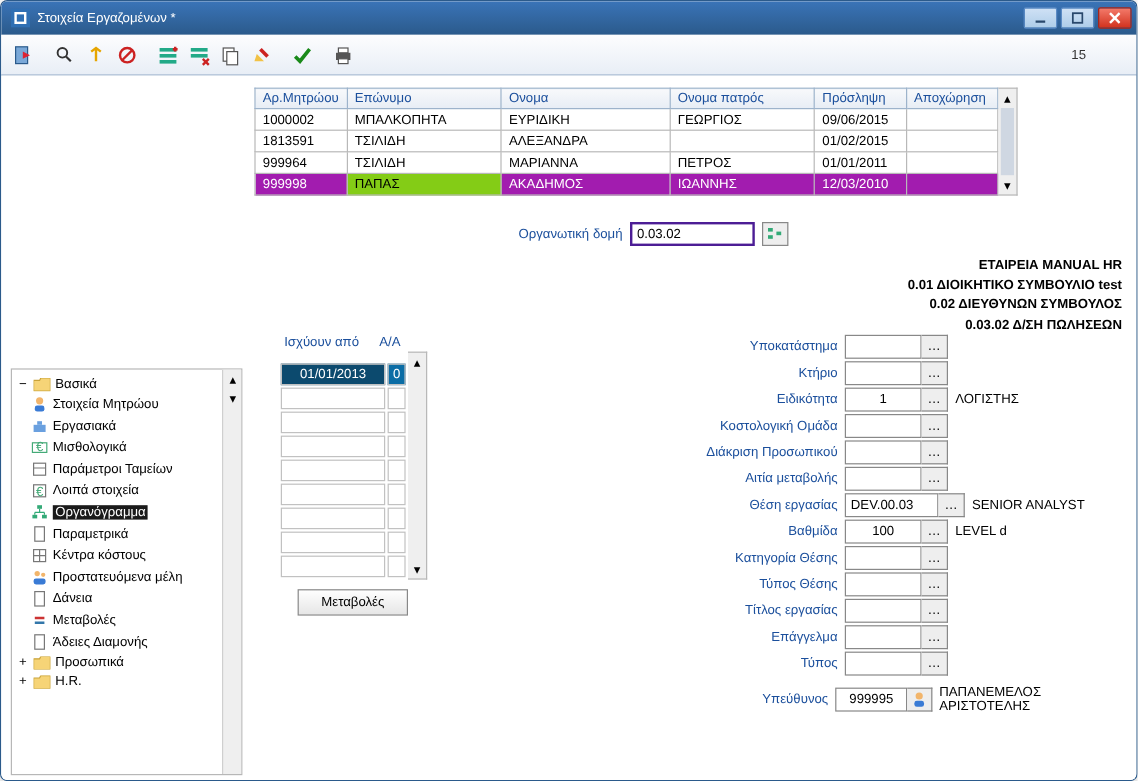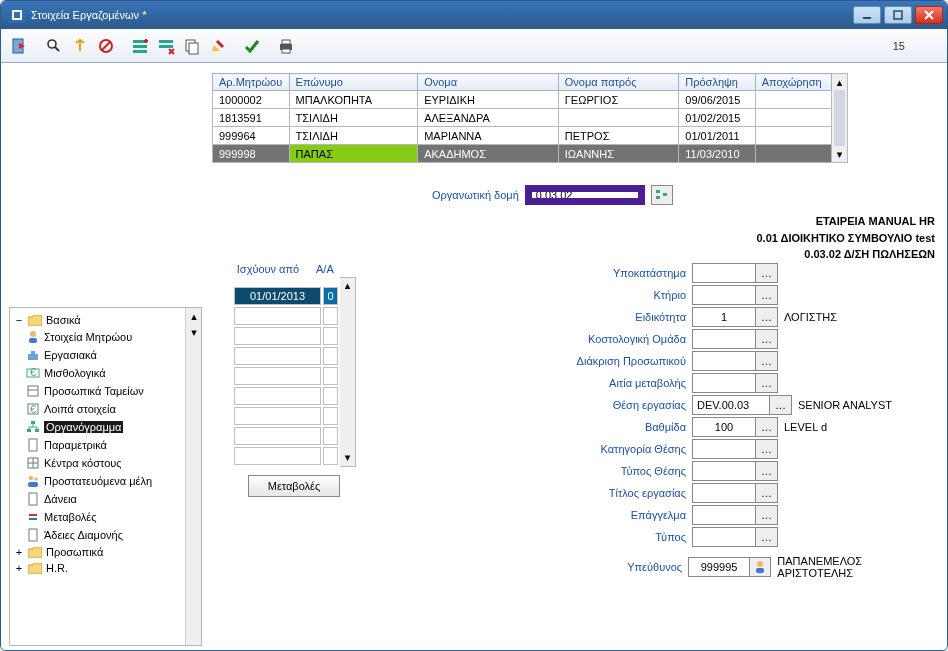--- a/index.html
+++ b/index.html
@@ -43,35 +43,35 @@
   .tree-item { display:flex; align-items:center; gap:4px; padding:2px 2px; white-space:nowrap;}
   .tree-item.lvl1 { padding-left: 14px; }
   .tree-item .caret { width:10px; text-align:center;}
   .folder-icon { width:14px; height:11px; }
   .small-icon { width:14px; height:14px;}
   .tree-item.selected span.label { background:#1a1a1a; color:#fff; padding:0 2px;}
   .right-pane { flex:1; padding: 10px 12px 6px 6px; overflow:auto; }
   .grid { border-collapse: collapse; width: 620px; }
   .grid th { background: linear-gradient(#f8f9fb,#e7edf5); color:#1b4f9c; font-weight:normal; border:1px solid #9db3cb; padding:2px 6px; text-align:left;}
   .grid td { border:1px solid #b8b8b8; padding:2px 6px; height:18px; }
-  .grid tr.selected td { background:#737373; color:#fff; }
+  .grid tr.selected td { background:#a21caf; color:#fff; }
   .grid tr.selected td.editcell { background:#84cc16; color:#000; }
   .grid-wrap { display:flex; align-items:stretch;}
   .vscroll { width:16px; border:1px solid #b8b8b8; border-left:none; display:flex;flex-direction:column; background:#efefef;}
   .vscroll .thumb { flex:1; background:#cfd7e2; margin:0 2px;}
   .vscroll .arrow { height:16px; display:flex;align-items:center;justify-content:center;}
   .org-row { margin-top: 22px; display:flex; align-items:center; gap:6px; padding-left: 220px;}
   .org-row label { color:#1b4f9c; text-align:right; white-space:nowrap;}
-  .org-row input { border:7px solid #4c1d95; height:20px; width:120px; padding:0 4px;}
+  .org-row input { border:2px solid #4c1d95; height:20px; width:104px; padding:0 4px;}
   .org-row .pick { width:22px; height:20px; border:1px solid #888; background:#eee; display:flex;align-items:center;justify-content:center;}
   .org-desc { margin-left: 322px; margin-top: 8px; line-height:1.5; color:#000; font-weight:bold;text-align:right;}
   .org-desc .lvl1{ padding-left:18px;}
   .org-desc .lvl2{ padding-left:36px;}
   .org-desc .lvl3{ padding-left:54px;}
-  .mid-row { display:flex; align-items:flex-start; gap: 16px;}
+  .mid-row { display:flex; align-items:flex-start; gap: 28px;}
   .mini-grid { width:108px; margin-top:8px; }
   .mini-grid-wrap { display:flex; align-items:stretch; margin-top:2px; }
   .mini-grid td { border:1px solid #c1c1c1; height:18px; text-align:center; background:#fff;}
   .mini-grid tr.data td:first-child { background:#0c4a6e; color:#fff;}
   .mini-grid tr.data td:last-child  { background:#0b6da5; color:#fff;}
   .mini-grid-labels { display:flex; gap:14px; color:#1b4f9c; margin-left:2px;}
   .mini-grid-labels .c1{ text-align:center; width:68px; line-height:1.1;}
   .mini-grid-labels .c2{ text-align:left; width:28px; line-height:1.1;}
   .mini-scroll { width:16px; border:1px solid #b8b8b8; border-left:none; background:#efefef; display:flex;flex-direction:column;}
   .mini-scroll .arrow{height:16px;display:flex;align-items:center;justify-content:center;}
@@ -237,21 +237,21 @@
               </span>
               <span class="label">Μισθολογικά</span>
             </div>
           <div class="tree-item lvl1">
               <span class="small-icon">
                 <svg viewBox="0 0 14 14" width="14" height="14">
                   <rect x="2" y="2" width="10" height="10" fill="#fff" stroke="#777"></rect>
                   <line x1="2" y1="6" x2="12" y2="6" stroke="#777"></line>
                 </svg>
               </span>
-              <span class="label">Προσωπικά Ταμείων</span>
+              <span class="label">Παράμετροι Ταμείων</span>
             </div>
           <div class="tree-item lvl1">
               <span class="small-icon">
                 <svg viewBox="0 0 14 14" width="14" height="14">
                   <rect x="2" y="2" width="10" height="10" fill="#fff" stroke="#777"></rect>
                   <text x="4" y="11" font-size="9" fill="#4a7">€</text>
                 </svg>
               </span>
               <span class="label">Λοιπά στοιχεία</span>
             </div>
@@ -386,21 +386,21 @@
                 <td>ΜΑΡΙΑΝΝΑ</td>
                 <td>ΠΕΤΡΟΣ</td>
                 <td>01/01/2011</td>
                 <td></td>
               </tr>
             <tr class="selected">
                 <td>999998</td>
                 <td class="editcell">ΠΑΠΑΣ</td>
                 <td>ΑΚΑΔΗΜΟΣ</td>
                 <td>ΙΩΑΝΝΗΣ</td>
-                <td>11/03/2010</td>
+                <td>12/03/2010</td>
                 <td></td>
               </tr>
           </tbody>
         </table>
         <div class="vscroll">
           <div class="arrow">▴</div>
           <div class="thumb"></div>
           <div class="arrow">▾</div>
         </div>
       </div>
@@ -412,20 +412,21 @@
             <svg width="14" height="12">
               <rect x="1" y="1" width="4" height="3" fill="#3a7"></rect>
               <rect x="1" y="7" width="4" height="3" fill="#3a7"></rect>
               <rect x="8" y="4" width="4" height="3" fill="#3a7"></rect>
             </svg>
           </div>
       </div>
       <div class="org-desc">
         <div>ΕΤΑΙΡΕΙΑ MANUAL HR</div>
         <div class="lvl1">0.01  ΔΙΟΙΚΗΤΙΚΟ ΣΥΜΒΟΥΛΙΟ test</div>
+        <div class="lvl2">0.02  ΔΙΕΥΘΥΝΩΝ ΣΥΜΒΟΥΛΟΣ</div>
         <div class="lvl3">0.03.02  Δ/ΣΗ ΠΩΛΗΣΕΩΝ</div>
       </div>
 
       <div class="mid-row">
         <div style="margin-left:20px">
           <div class="mini-grid-labels">
             <div class="c1">Ισχύουν από</div>
             <div class="c2">Α/Α</div>
           </div>
           <div class="mini-grid-wrap">

